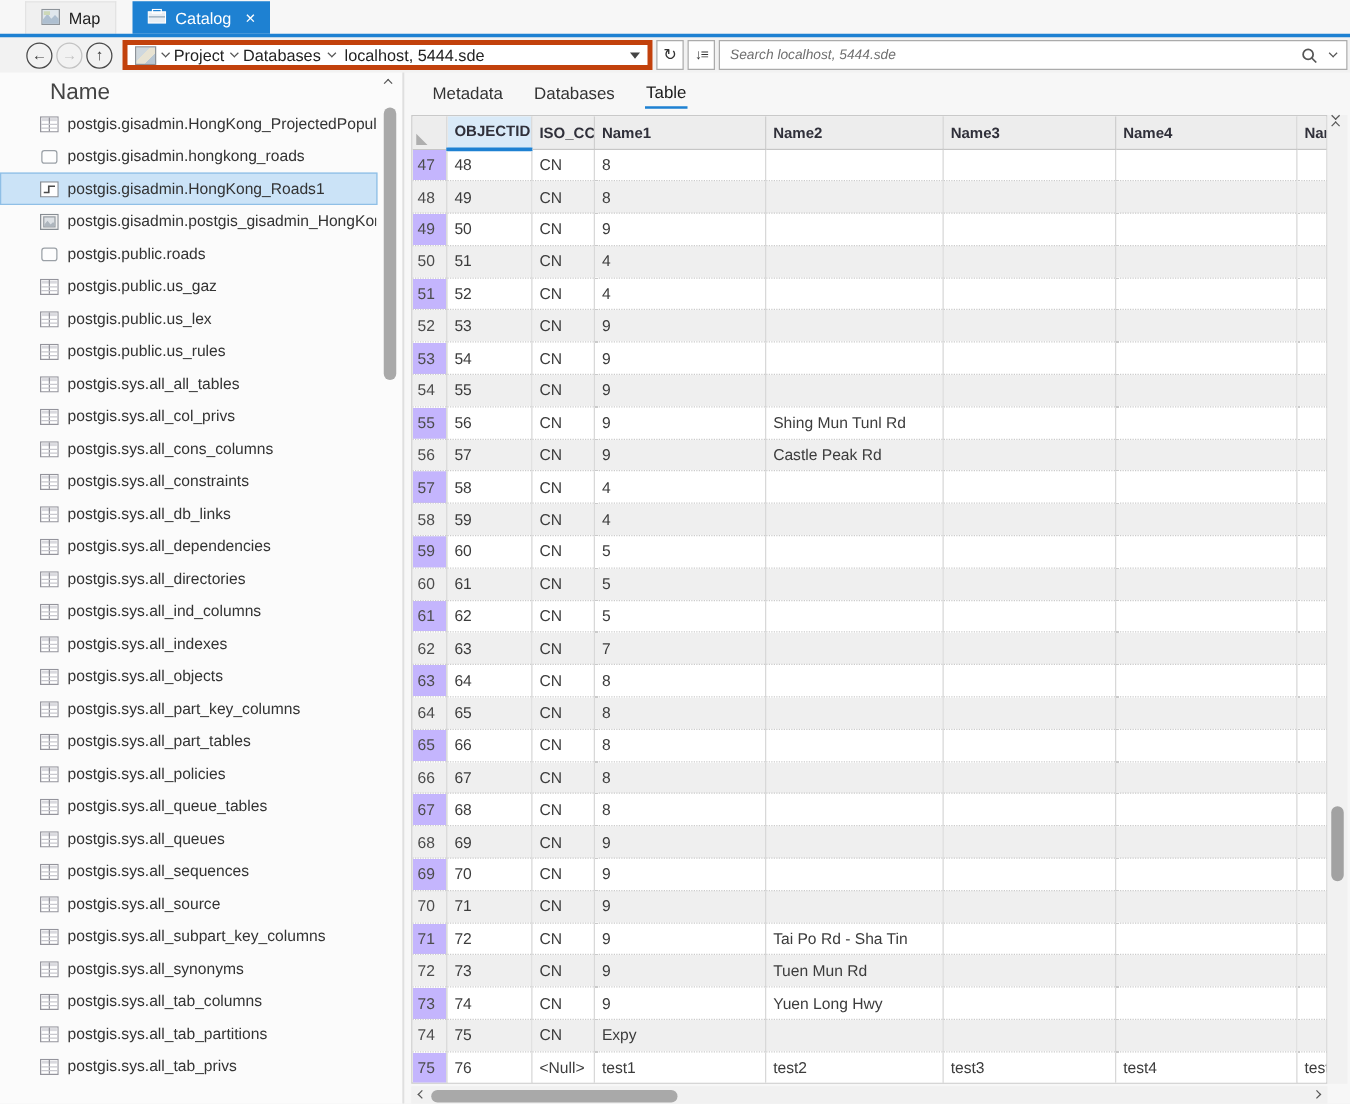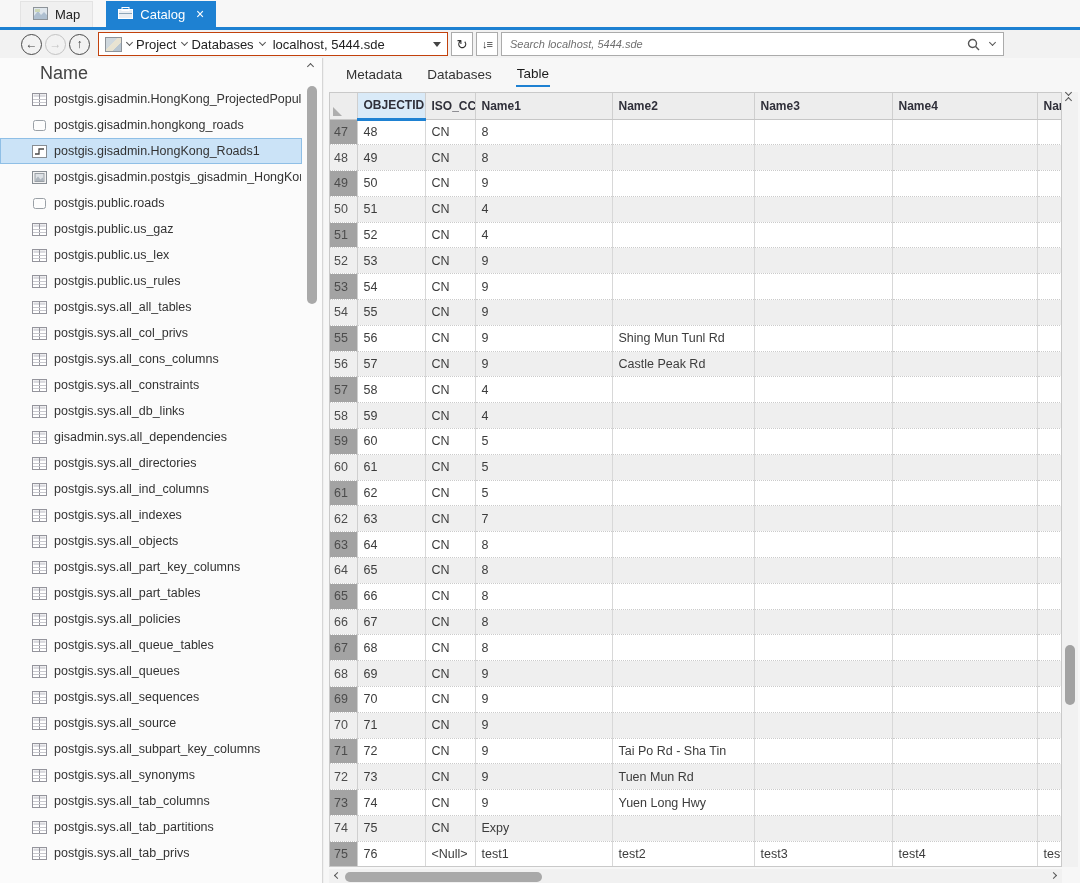--- a/index.html
+++ b/index.html
@@ -18,22 +18,22 @@
   .wtab .close { font-size:14px; line-height:1; margin-left:4px; color:#fff; }
   .accent-strip { position:absolute; top:27px; left:0; right:0; height:3px; background:#1e81d2; }
 
   
   .toolbar { position:absolute; top:30px; left:0; right:0; height:28px; background:#f2f2f2;
              display:flex; align-items:center; padding-left:21px; }
   .navbtn { width:21px; height:21px; border:1.2px solid #4a4a4a; border-radius:50%;
             display:inline-flex; align-items:center; justify-content:center;
             font-size:12px; color:#3a3a3a; background:transparent; margin-right:3px; }
   .navbtn.disabled { border-color:#c3c3c3; color:#c3c3c3; }
-  .breadcrumb { height:24px; background:#fff; border:1px solid #c2410c; display:flex;
-                align-items:center; margin-left:5px; width:350px; padding:0 6px; font-size:13px; }
+  .breadcrumb { height:24px; background:#fff; border:4px solid #c2410c; display:flex;
+                align-items:center; margin-left:5px; width:424px; padding:0 6px; font-size:13px; }
   .bc-thumb { width:17px; height:15px; border:1px solid #8d9399;
               background:linear-gradient(135deg,#cfd8de 0 40%,#e8e3d2 40% 70%,#b8c6d2 70%);
               margin-right:5px; flex:0 0 auto; }
   .bc-seg { color:#222; margin:0 6px 0 4px; white-space:nowrap; }
   .chev { display:inline-block; width:5px; height:5px; border-right:1.4px solid #555;
           border-bottom:1.4px solid #555; transform:rotate(45deg); position:relative; top:-2px; }
   .chev.up { transform:rotate(-135deg); top:1px; }
   .chev.left { transform:rotate(135deg); }
   .chev.right { transform:rotate(-45deg); }
   .bc-loc { margin-left:8px; color:#222; white-space:nowrap; flex:1; }
@@ -76,21 +76,21 @@
              text-align:left; padding:0 0 0 6px; border-right:1px solid #cfcfcf;
              border-bottom:1px solid #c6c6c6; white-space:nowrap; overflow:hidden; }
   .grid th.sorted { background:#d9eaf8; border-bottom:3px solid #1e81d2; }
   .grid th.corner { position:relative; padding:0; }
   .grid th.corner i { position:absolute; bottom:3px; left:3px; width:0; height:0;
                       border-bottom:9px solid #aeaeae; border-right:9px solid transparent; }
   .grid td { height:25.8px; font-size:12.5px; color:#3c3c3c; padding:0 0 0 6px;
              border-right:1px solid #d8d8d8; border-bottom:1px dotted #cbcbcb;
              white-space:nowrap; overflow:hidden; background:#fff; }
   .grid tr.alt td { background:#efefef; }
-  .grid td.rownum { background:#a3a3a3; color:#4c4c4c; padding-left:4px; border-right:1px solid #cfcfcf; }
+  .grid td.rownum { background:#c4b5fd; color:#4c4c4c; padding-left:4px; border-right:1px solid #cfcfcf; }
   .grid td.shaded { background:repeating-linear-gradient(45deg,#e2e2e2 0 2px,#ececec 2px 4px); }
 
   .vscroll { position:absolute; top:34px; right:2px; width:16px; height:775px; background:#f1f1f1; }
   .vscroll .arrow-up { position:absolute; top:6px; left:4px; }
   .vscroll .arrow-down { position:absolute; bottom:8px; left:4px; }
   .vscroll .thumb { position:absolute; top:553px; left:3px; width:10px; height:60px;
                     background:#a2a2a2; border-radius:5px; }
   .hscroll { position:absolute; left:5px; top:811px; width:733px; height:16px; background:#f1f1f1;
              display:flex; align-items:center; }
   .hscroll .arrow { margin:0 6px; }
@@ -314,21 +314,21 @@
       <div class="lp-item">
         <span class="icon">
           <svg width="15" height="13">
             <rect x="0.5" y="0.5" width="14" height="12" fill="#fff" stroke="#94949c"></rect>
             <rect x="1.5" y="1.5" width="12" height="2.4" fill="#d9d9de"></rect>
             <line x1="7.5" y1="1" x2="7.5" y2="12" stroke="#94949c"></line>
             <line x1="1" y1="6.5" x2="14" y2="6.5" stroke="#c8c8ce"></line>
             <line x1="1" y1="9.5" x2="14" y2="9.5" stroke="#c8c8ce"></line>
           </svg>
         </span>
-        <span>gisadmin.sys.all_dependencies</span>
+        <span>postgis.sys.all_dependencies</span>
       </div>
       <div class="lp-item">
         <span class="icon">
           <svg width="15" height="13">
             <rect x="0.5" y="0.5" width="14" height="12" fill="#fff" stroke="#94949c"></rect>
             <rect x="1.5" y="1.5" width="12" height="2.4" fill="#d9d9de"></rect>
             <line x1="7.5" y1="1" x2="7.5" y2="12" stroke="#94949c"></line>
             <line x1="1" y1="6.5" x2="14" y2="6.5" stroke="#c8c8ce"></line>
             <line x1="1" y1="9.5" x2="14" y2="9.5" stroke="#c8c8ce"></line>
           </svg>

